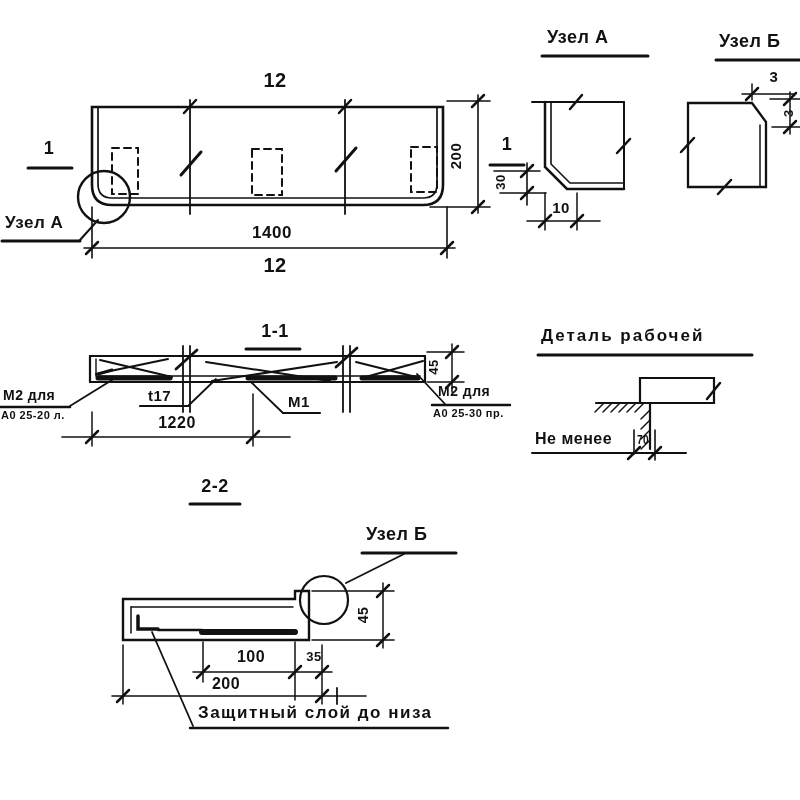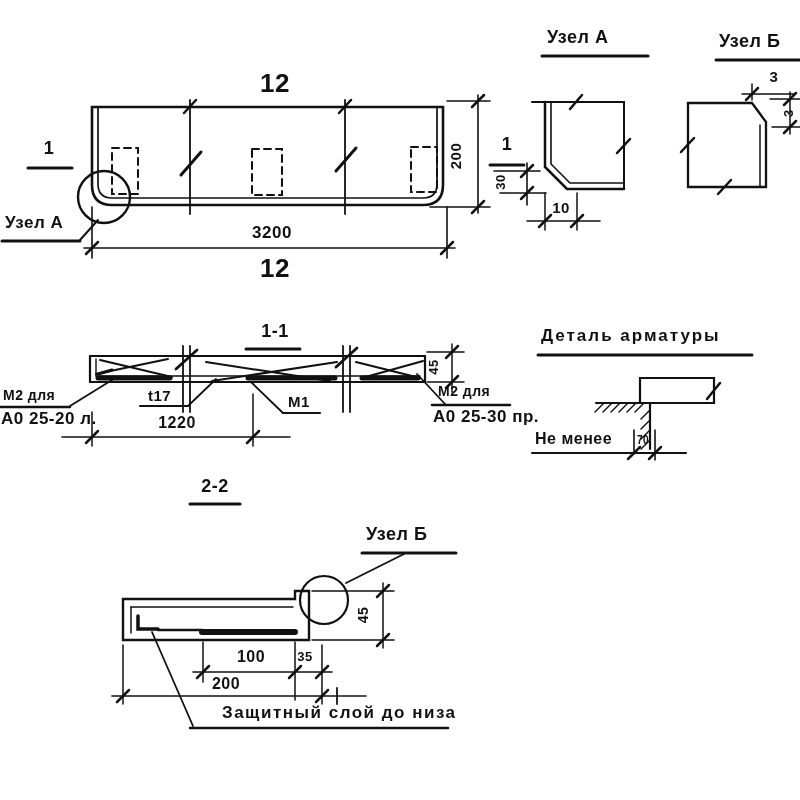--- a/index.html
+++ b/index.html
@@ -9,22 +9,22 @@
   }
   #linework{position:absolute;left:0;top:0;}
   .lbl{
     position:absolute;font-weight:bold;color:#111;white-space:nowrap;
     letter-spacing:.5px;line-height:1.05;
   }
   .ctr{text-align:center;}
   .rot{transform:rotate(-90deg);transform-origin:center;text-align:center;}
   .squeeze{transform:scaleX(.78);transform-origin:left;}
   .t18{font-size:18px;} .t17{font-size:17px;} .t16{font-size:16px;}
-  .t15{font-size:15px;} .t14{font-size:14px;} .t13{font-size:13px;} .t12{font-size:17px;}
-  .t20{font-size:26px;}
+  .t15{font-size:15px;} .t14{font-size:14px;} .t13{font-size:13px;} .t12{font-size:11px;}
+  .t20{font-size:20px;}
 </style>
 </head>
 <body>
 
 <div id="sheet">
 
   <svg id="linework" width="800" height="800" viewBox="0 0 800 800" stroke="#111" fill="none" stroke-linecap="round">
 
     <g>
       <path d="M92,107 H443 V185 Q443,205 423,205 H112 Q92,205 92,185 Z" stroke-width="2.6"></path>
@@ -206,21 +206,21 @@
       <line x1="377" y1="646" x2="389" y2="634" stroke-width="2.5"></line>
 
       <line x1="152" y1="632" x2="193" y2="726" stroke-width="1.8"></line>
       <line x1="190" y1="728" x2="448" y2="728" stroke-width="2.5"></line>
     </g>
   </svg>
 
   <div class="lbl t20 ctr" style="left:253px;top:70px;width:44px;">12</div>
   <div class="lbl t18 ctr" style="left:36px;top:139px;width:26px;">1</div>
   <div class="lbl t17" style="left:5px;top:214px;">Узел А</div>
-  <div class="lbl t17 ctr" style="left:240px;top:224px;width:64px;">3200</div>
+  <div class="lbl t17 ctr" style="left:240px;top:224px;width:64px;">1400</div>
   <div class="lbl t20 ctr" style="left:252px;top:255px;width:46px;">12</div>
   <div class="lbl t15 rot" style="left:438px;top:144px;width:44px;height:24px;">200</div>
   <div class="lbl t18 ctr" style="left:494px;top:135px;width:26px;">1</div>
   <div class="lbl t13 rot" style="left:487px;top:171px;width:36px;height:22px;">30</div>
 
   <div class="lbl t18" style="left:547px;top:28px;">Узел А</div>
   <div class="lbl t15 ctr" style="left:546px;top:200px;width:30px;">10</div>
 
   <div class="lbl t18" style="left:719px;top:32px;">Узел Б</div>
   <div class="lbl t15 ctr" style="left:764px;top:69px;width:20px;">3</div>
@@ -229,25 +229,25 @@
   <div class="lbl t18 ctr" style="left:248px;top:322px;width:54px;">1-1</div>
   <div class="lbl t14" style="left:3px;top:388px;">М2 для</div>
   <div class="lbl t12" style="left:1px;top:410px;">А0 25-20 л.</div>
   <div class="lbl t15" style="left:148px;top:388px;">t17</div>
   <div class="lbl t16 ctr" style="left:148px;top:415px;width:58px;text-align:center;">1220</div>
   <div class="lbl t15" style="left:288px;top:394px;text-align:center;">М1</div>
   <div class="lbl t14" style="left:438px;top:384px;">М2 для</div>
   <div class="lbl t12" style="left:433px;top:408px;">А0 25-30 пр.</div>
   <div class="lbl t13 rot" style="left:424px;top:356px;width:28px;height:22px;">45</div>
 
-  <div class="lbl t17" style="left:541px;top:327px;letter-spacing:2px;">Деталь арматуры</div>
+  <div class="lbl t17" style="left:541px;top:327px;letter-spacing:2px;">Деталь рабочей</div>
   <div class="lbl t16" style="left:535px;top:431px;">Не менее</div>
   <div class="lbl t13 squeeze" style="left:637px;top:433px;">70</div>
 
   <div class="lbl t18 ctr" style="left:191px;top:477px;width:48px;">2-2</div>
   <div class="lbl t18" style="left:366px;top:525px;">Узел Б</div>
   <div class="lbl t16 ctr" style="left:224px;top:649px;width:54px;">100</div>
-  <div class="lbl t13 ctr" style="left:295px;top:650px;width:20px;">35</div>
+  <div class="lbl t13 ctr" style="left:304px;top:650px;width:20px;">35</div>
   <div class="lbl t16 ctr" style="left:198px;top:676px;width:56px;">200</div>
   <div class="lbl t14 rot" style="left:354px;top:603px;width:28px;height:24px;">45</div>
-  <div class="lbl t17" style="left:198px;top:704px;letter-spacing:1.5px;margin-left:24px;">Защитный слой до низа</div>
+  <div class="lbl t17" style="left:198px;top:704px;letter-spacing:1.5px;">Защитный слой до низа</div>
 
 </div>
 
 </body></html>

